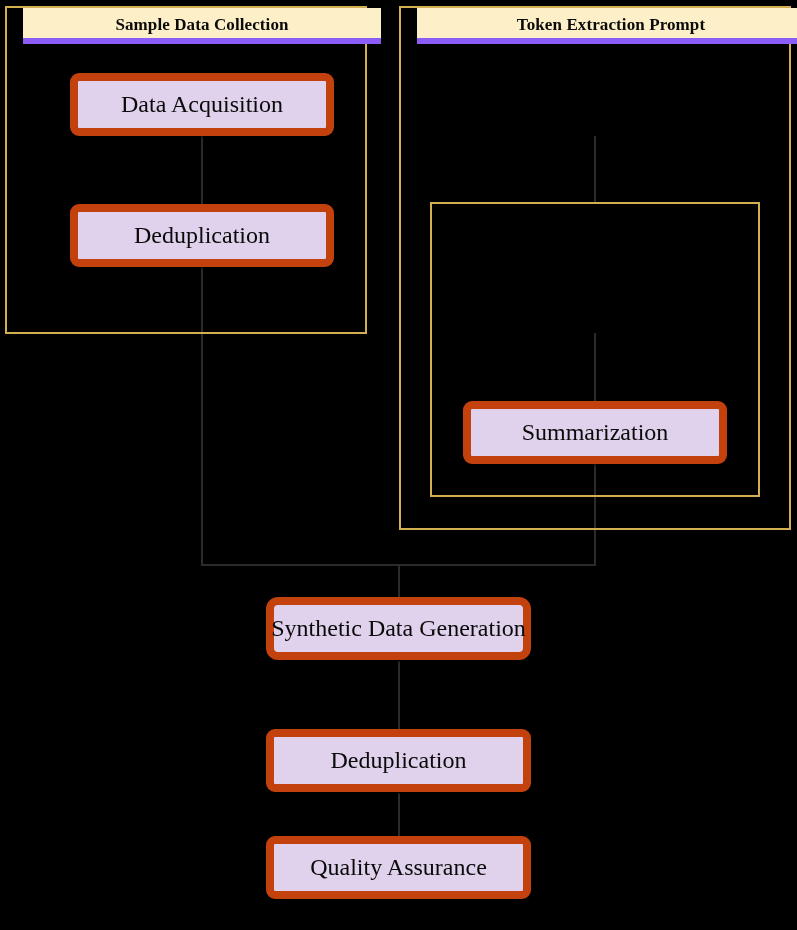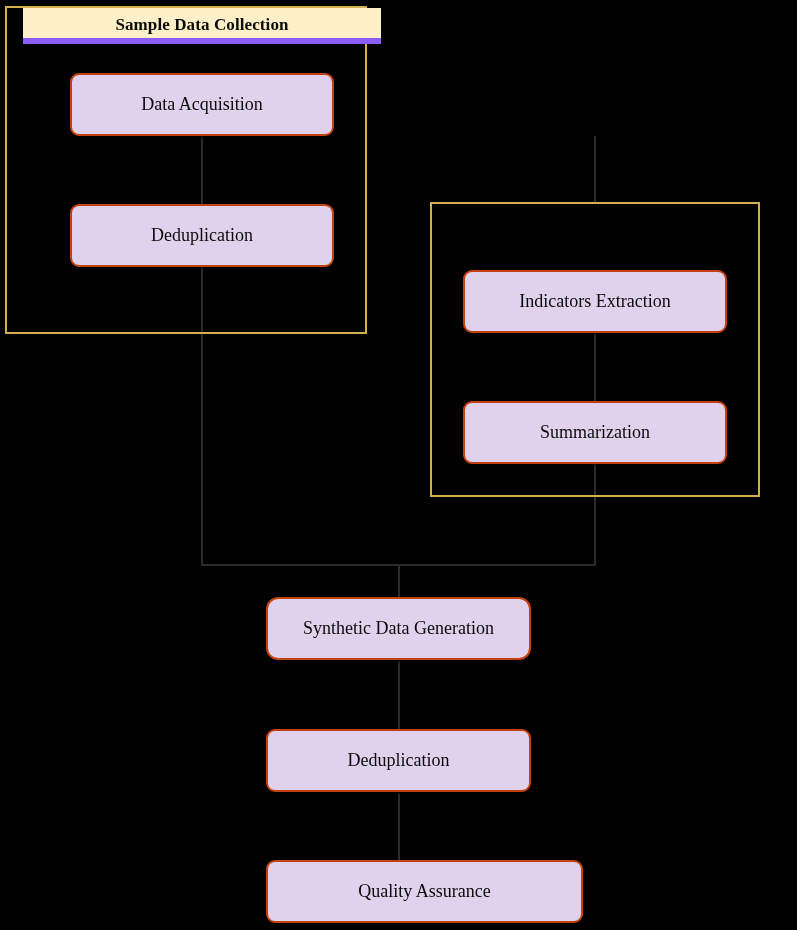--- a/index.html
+++ b/index.html
@@ -49,24 +49,24 @@
     right: 0;
     top: 36px;
     bottom: 0;
   }
 
   
   .node {
     position: absolute;
     box-sizing: border-box;
     background: #e0d2ec;
-    border: 2px solid #c2410c;
+    border: 8px solid #c2410c;
     border-radius: 9px;
     color: #0a0a0a;
-    font-size: 18px;
+    font-size: 24px;
     display: flex;
     align-items: center;
     justify-content: center;
     text-align: center;
     white-space: nowrap;
     box-shadow: 2px 2px 2px rgba(0,0,0,0.55);
   }
 
   
   .edge-layer {
@@ -113,39 +113,40 @@
   </div>
 
   <div class="node" style="left:70px; top:73px; width:264px; height:63px;">
     <span>Data Acquisition</span>
   </div>
 
   <div class="node" style="left:70px; top:204px; width:264px; height:63px;">
     <span>Deduplication</span>
   </div>
 
+  <div class="cluster" style="left:399px; top:6px; width:392px; height:524px;">
+    <div class="cluster-title">Token Extraction Prompt</div>
+    <div class="cluster-body"></div>
+  </div>
 
 
   <div class="cluster" style="left:430px; top:202px; width:330px; height:295px;">
     <div class="cluster-body"></div>
   </div>
 
-  <div class="node" style="left:463px; top:270px; width:264px; height:63px;">
-    <span>Indicators Extraction</span>
-  </div>
 
   <div class="node" style="left:463px; top:401px; width:264px; height:63px;">
     <span>Summarization</span>
   </div>
 
   <div class="node" style="left:266px; top:597px; width:265px; height:63px;border-radius:12px;">
     <span>Synthetic Data Generation</span>
   </div>
 
   <div class="node" style="left:266px; top:729px; width:265px; height:63px;">
     <span>Deduplication</span>
   </div>
 
-  <div class="node" style="left:266px; top:860px; width:317px; height:63px;text-align:right;">
+  <div class="node" style="left:266px; top:836px; width:265px; height:63px;text-align:right;">
     <span>Quality Assurance</span>
   </div>
 
 </div>
 
 </body></html>

